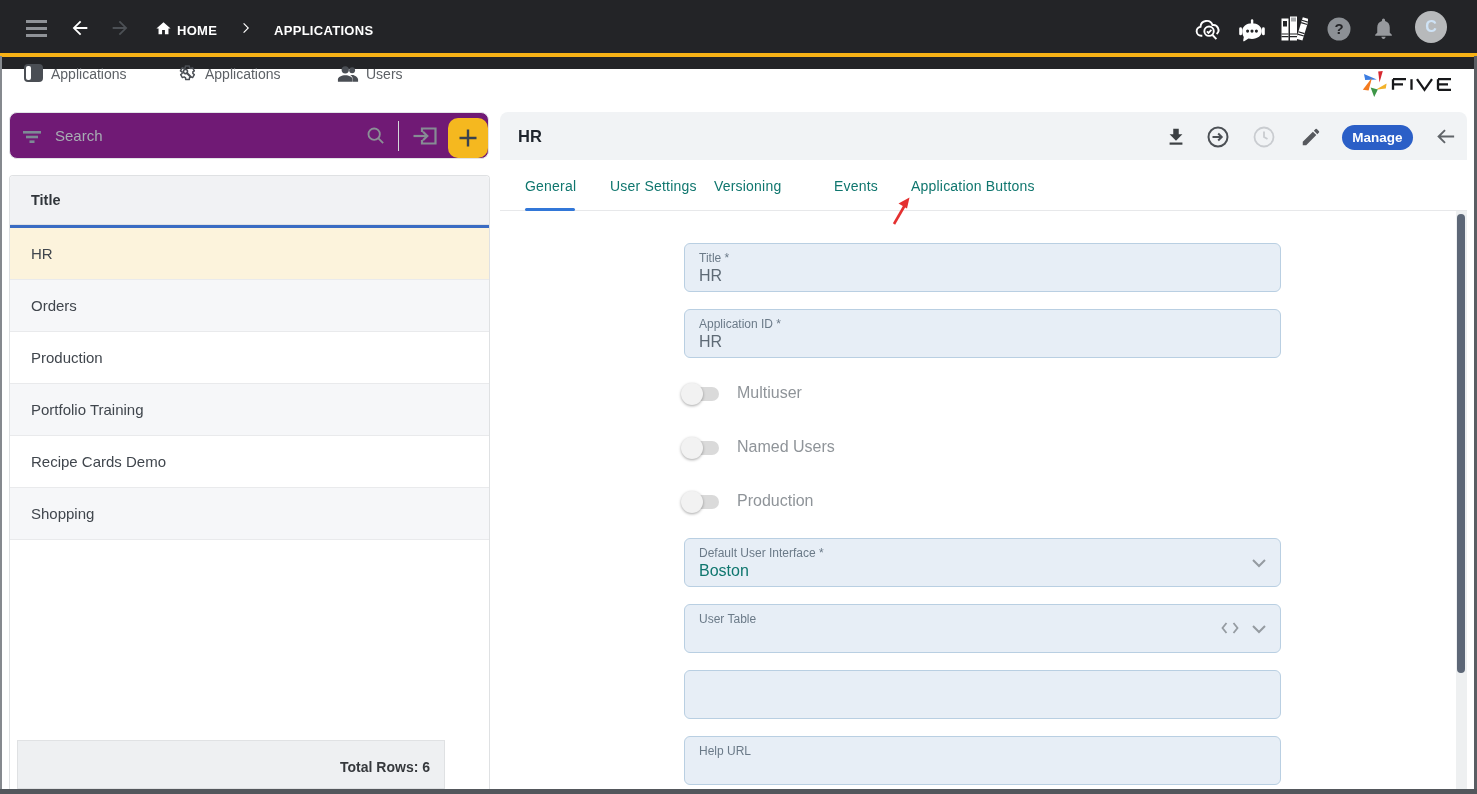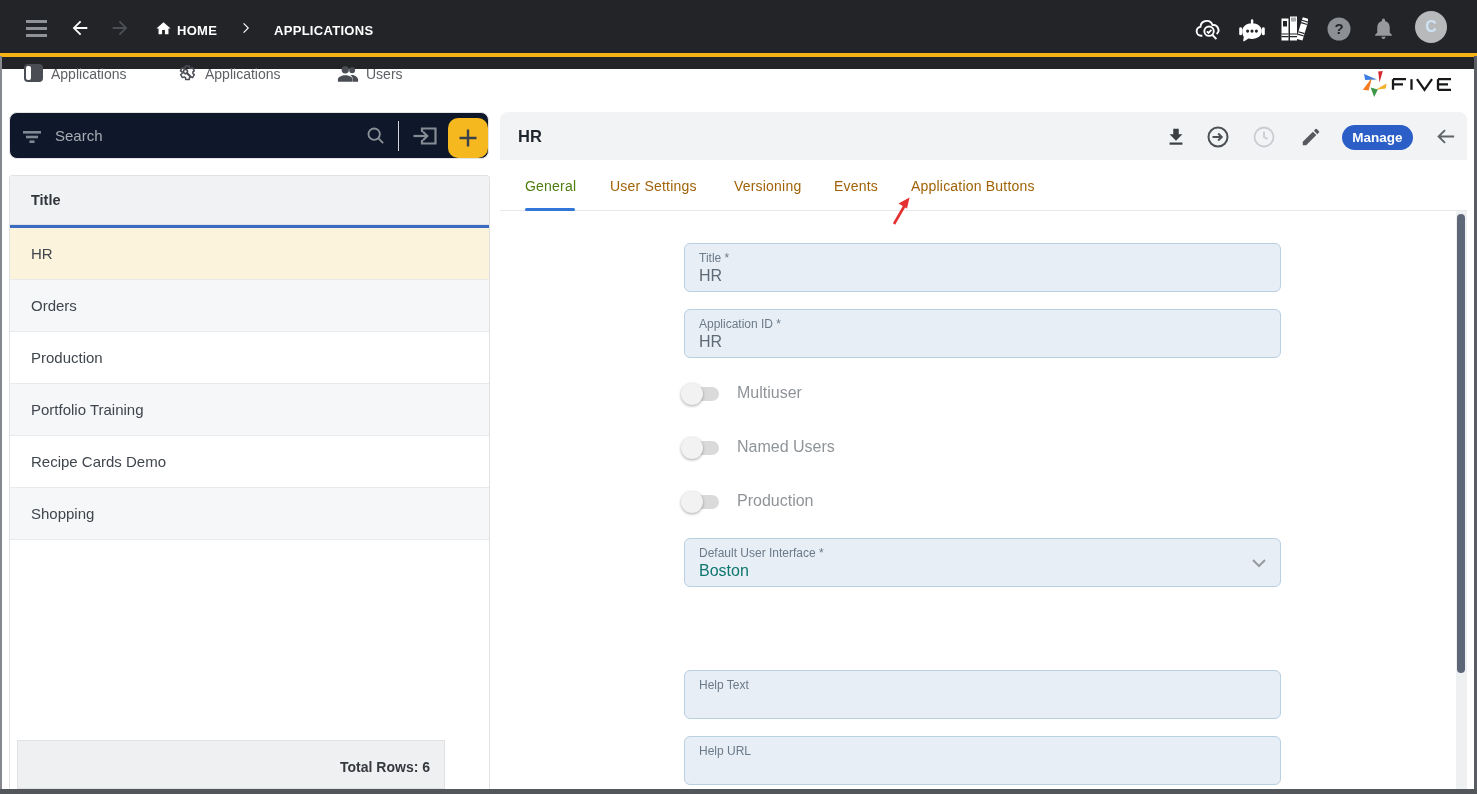--- a/index.html
+++ b/index.html
@@ -9,31 +9,31 @@
 
   
   #topbar { position:absolute; left:0; top:0; width:1477px; height:69px; background:#232427; }
   #goldline { position:absolute; left:0; top:53px; width:1477px; height:3.5px; background:#f7b216; }
   .crumb { position:absolute; color:#ffffff; font-size:13px; font-weight:bold; letter-spacing:0.3px; top:22.5px; }
 
   
   .menuitem { position:absolute; top:66px; height:16px; color:#5d6166; font-size:14px; font-weight:500; }
 
   
-  #searchbox { position:absolute; left:9px; top:112px; width:480px; height:47px; background:#0f172a; border:1px solid #e2e4e7; border-radius:8px; }
+  #searchbox { position:absolute; left:9px; top:112px; width:480px; height:47px; background:#701a75; border:1px solid #e2e4e7; border-radius:8px; }
   #ltable { position:absolute; left:9px; top:175px; width:481px; height:614px; background:#ffffff; border:1px solid #dfe1e3; border-bottom:none; border-radius:4px 4px 0 0; }
   #lheader { position:absolute; left:0; top:0; width:479px; height:49px; background:#f1f2f4; border-bottom:1px solid #e0e2e4; border-radius:4px 4px 0 0; }
   .lrow { position:absolute; left:0; width:479px; height:52px; border-bottom:1px solid #e9eaec; font-size:15px; color:#40464d; line-height:51px; padding-left:21px; }
   #lfooter { position:absolute; left:17px; top:740px; width:428px; height:49px; background:#eef0f2; border:1px solid #dfe1e3; border-top:1px solid #e0e2e4; text-align:right; font-weight:bold; font-size:14px; color:#36393d; line-height:17px; padding-top:18px; padding-right:14px; }
 
   
   #mainpanel { position:absolute; left:500px; top:112px; width:967px; height:682px; background:#ffffff; border-radius:8px 8px 0 0; }
   #mheader { position:absolute; left:0; top:0; width:967px; height:48px; background:#f1f3f5; border-radius:8px 8px 0 0; }
   #mtabs { position:absolute; left:0; top:48px; width:967px; height:51px; background:#ffffff; border-bottom:1px solid #e7e8ea; }
-  .tab { position:absolute; top:18px; font-size:14px; font-weight:500; color:#a16207; letter-spacing:0.2px; }
+  .tab { position:absolute; top:18px; font-size:14px; font-weight:500; color:#0f766e; letter-spacing:0.2px; }
 
   .field { position:absolute; left:184px; width:597px; height:49px; background:#e7eef6; border:1px solid #b9cfe2; border-radius:6px; padding:7px 0 0 14px; }
   .flabel { font-size:12px; color:#6b7a88; }
   .fvalue { font-size:16px; color:#5e6a75; margin-top:2px; }
   .togglerow { position:absolute; left:181px; height:22px; }
   .ttrack { position:absolute; left:1px; top:4px; width:37px; height:14px; border-radius:7px; background:#dadada; }
   .tknob { position:absolute; left:0px; top:0px; width:22px; height:22px; border-radius:50%; background:#f2f2f2; box-shadow:0 1px 3px rgba(0,0,0,0.35); }
   .tlabel { position:absolute; left:56px; top:1px; font-size:16px; color:#8f9499; white-space:nowrap; }
 
   #mscrolltrack { position:absolute; left:956px; top:99px; width:11px; height:583px; background:#eef0f1; }
@@ -221,24 +221,24 @@
       <path fill="#57595e" d="M3 17.25V21h3.75L17.81 9.94l-3.75-3.75L3 17.25zM20.71 7.04c.39-.39.39-1.02 0-1.41l-2.34-2.34a.996.996 0 0 0-1.41 0l-1.83 1.83 3.75 3.75 1.83-1.83z"></path>
     </svg>
 
     <div class="abs" style="left:842px;top:13px;width:71px;height:25px;background:#2b5fc7;border-radius:13px;color:#ffffff;font-size:13.5px;font-weight:bold;text-align:center;line-height:25px;">Manage</div>
 
     <svg class="abs" style="left:934px;top:13px" width="23" height="23" viewBox="0 0 24 24">
       <path fill="none" stroke="#606469" stroke-width="2" d="M21 12H4.8M11.5 5.3 4.8 12l6.7 6.7"></path>
     </svg>
   </div>
   <div id="mtabs">
-    <div class="tab" style="left:25px;color:#4d7c0f;text-align:right;">General</div>
+    <div class="tab" style="left:25px;color:#0f766e;text-align:right;">General</div>
     <div class="abs" style="left:25px;top:47.5px;width:50px;height:3.5px;background:#3277d8;border-radius:2px;"></div>
     <div class="tab" style="left:110px;">User Settings</div>
-    <div class="tab" style="left:234px;">Versioning</div>
+    <div class="tab" style="left:214px;">Versioning</div>
     <div class="tab" style="left:334px;">Events</div>
     <div class="tab" style="left:411px;">Application Buttons</div>
   </div>
 
   <svg class="abs" style="left:388px;top:82px" width="30" height="35" viewBox="0 0 30 35">
     <path d="M6 30 L17 11" stroke="#e43030" stroke-width="2.6" fill="none"></path>
     <path d="M21.5 3.5 L10.5 9.5 L19 14.5 z" fill="#e43030"></path>
   </svg>
 
   <div class="field" style="top:131px;">
@@ -266,22 +266,30 @@
     <div class="tlabel">Production</div>
   </div>
 
   <div class="field" style="top:426px;">
     <div class="flabel">Default User Interface *</div>
     <div class="fvalue" style="color:#0f766e;">Boston</div>
     <svg class="abs" style="left:567px;top:20px" width="14" height="9" viewBox="0 0 14 9">
       <path d="m1 1 6 6 6-6" fill="none" stroke="#959ba1" stroke-width="2"></path>
     </svg>
   </div>
+  <div class="field" style="top:492px;">
+    <div class="flabel">User Table</div>
+    <svg class="abs" style="left:536px;top:17px" width="18" height="12" viewBox="0 0 18 12">
+      <path d="M5.5 1 1.5 6l4 5M12.5 1l4 5-4 5" fill="none" stroke="#959ba1" stroke-width="1.8"></path>
+    </svg>
+    <svg class="abs" style="left:567px;top:20px" width="14" height="9" viewBox="0 0 14 9">
+      <path d="m1 1 6 6 6-6" fill="none" stroke="#959ba1" stroke-width="2"></path>
+    </svg>
+  </div>
   <div class="field" style="top:558px;">
-    <div class="flabel">Help Text</div>
   </div>
   <div class="field" style="top:624px;">
     <div class="flabel">Help URL</div>
   </div>
 
   <div id="mscrolltrack"></div>
   <div id="mscrollthumb"></div>
 </div>
 
 <div id="bleft"></div>

